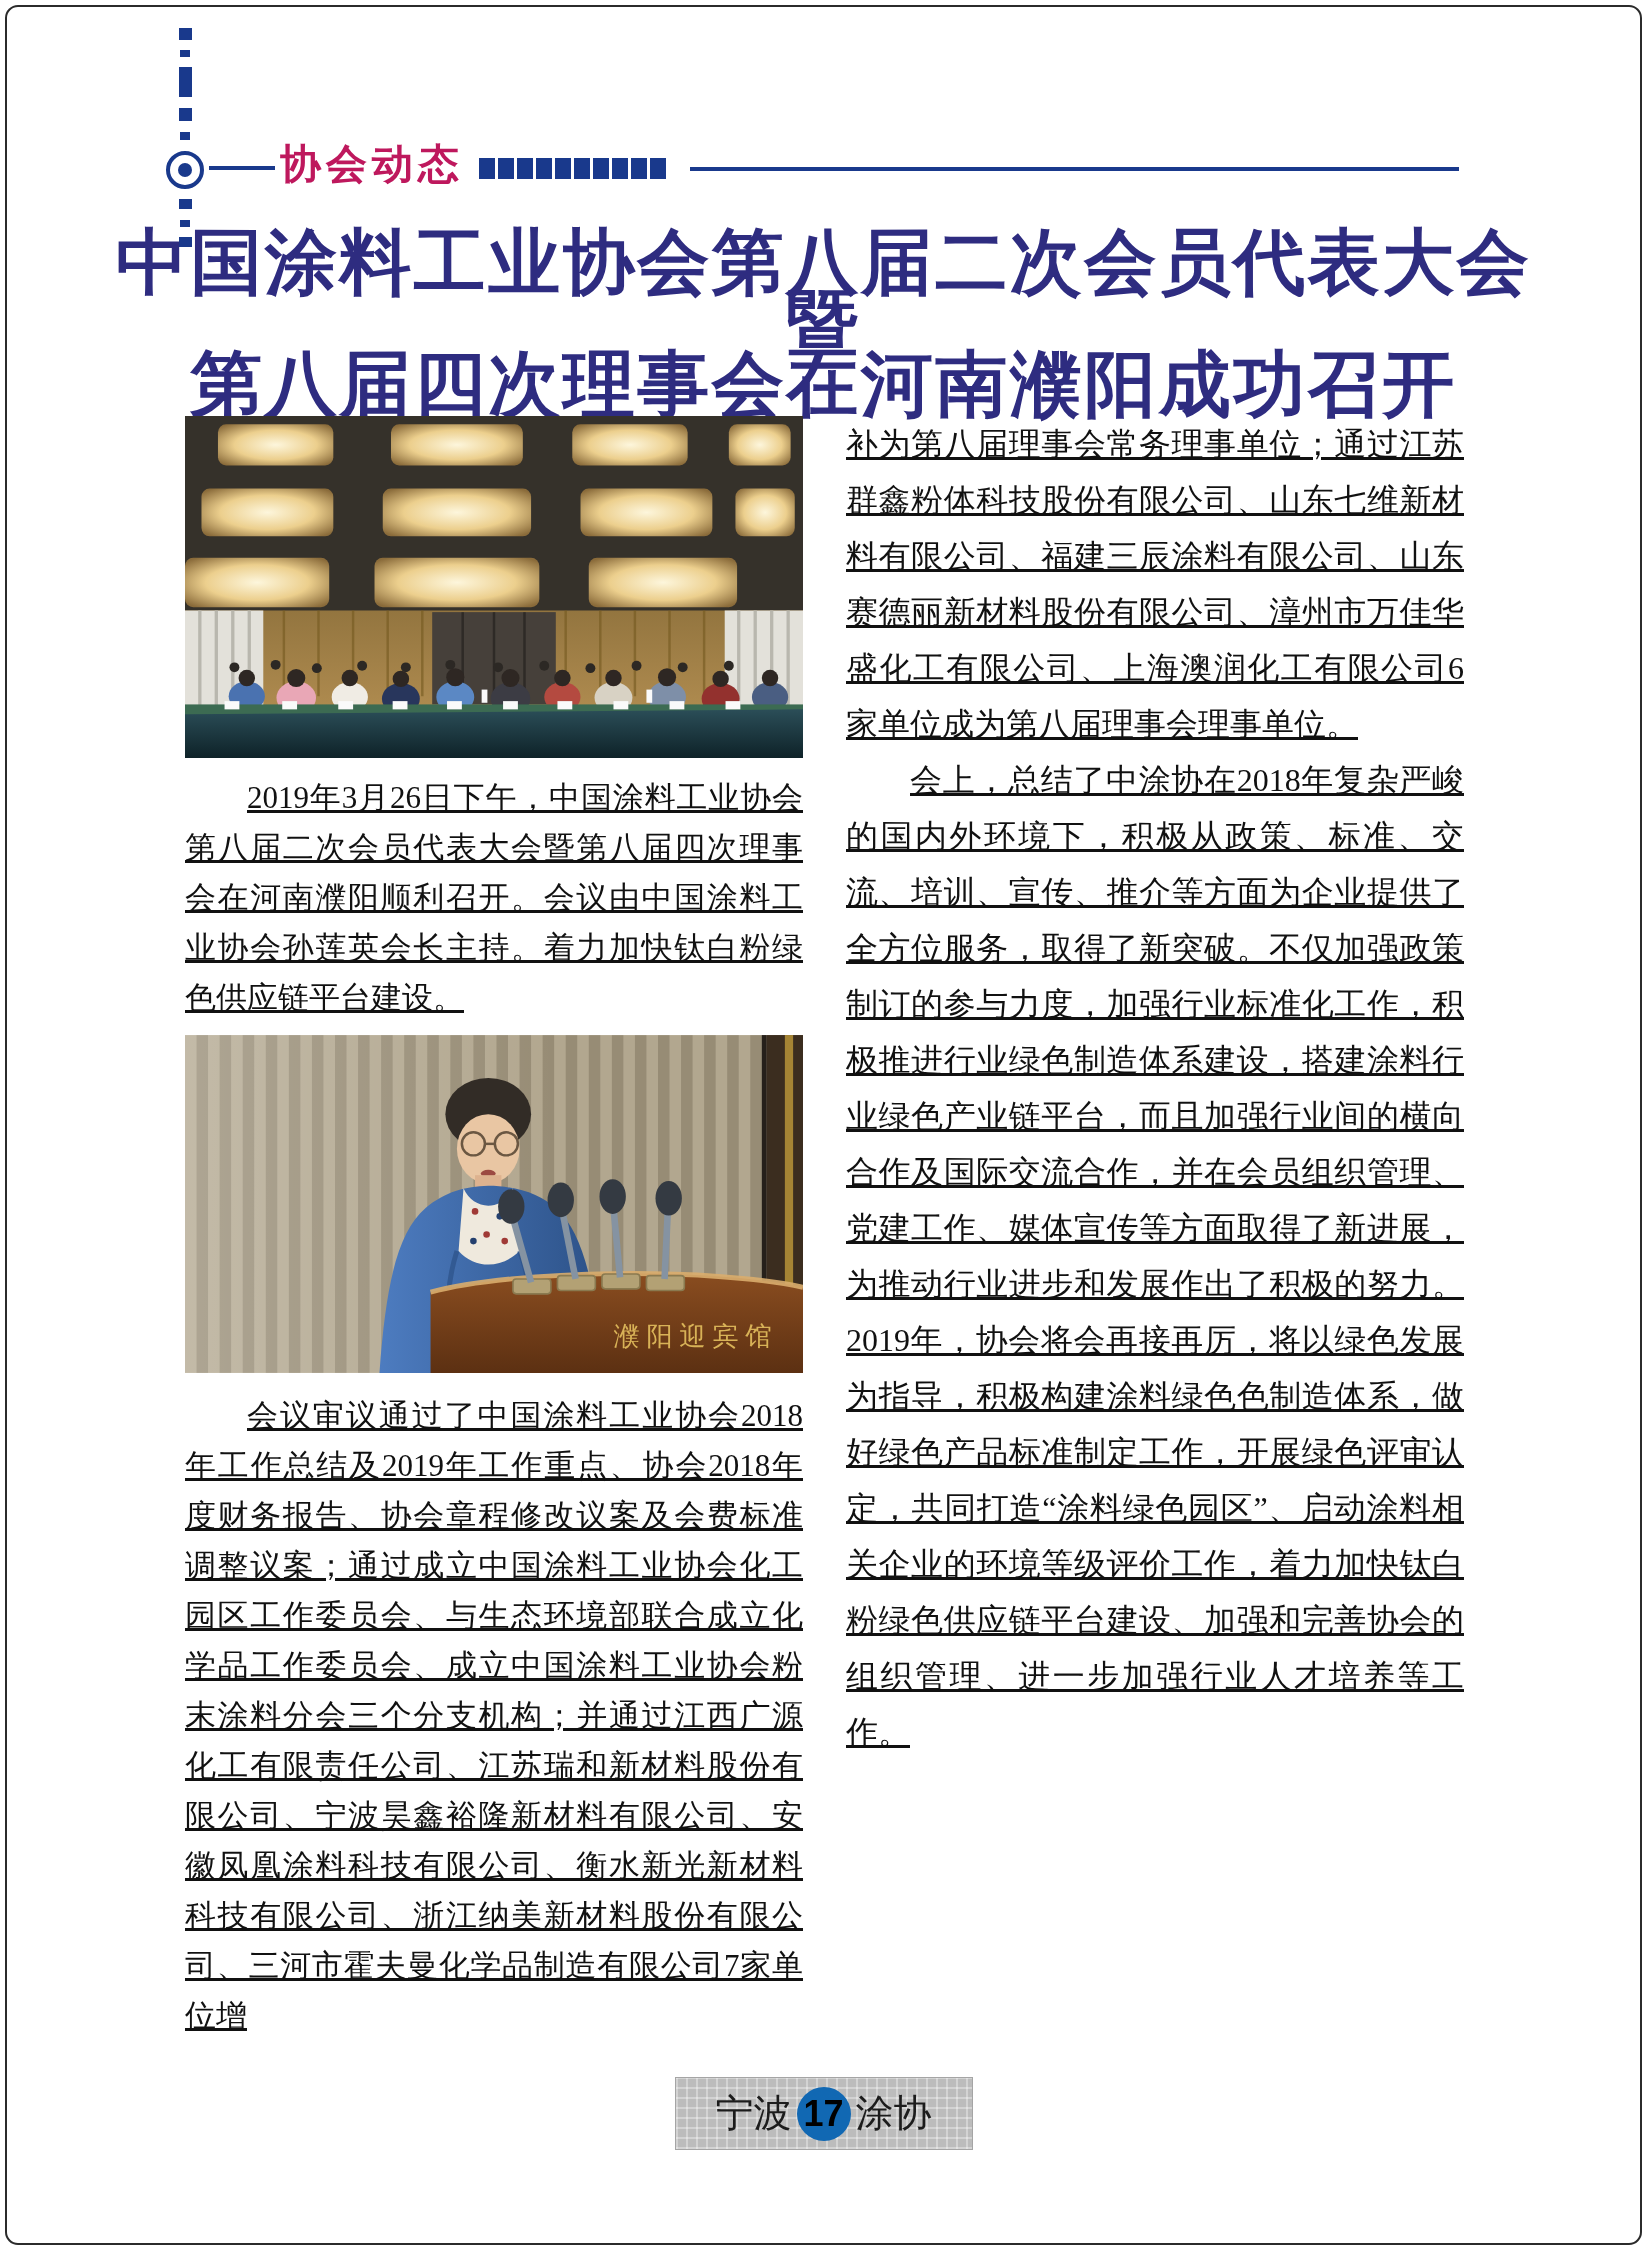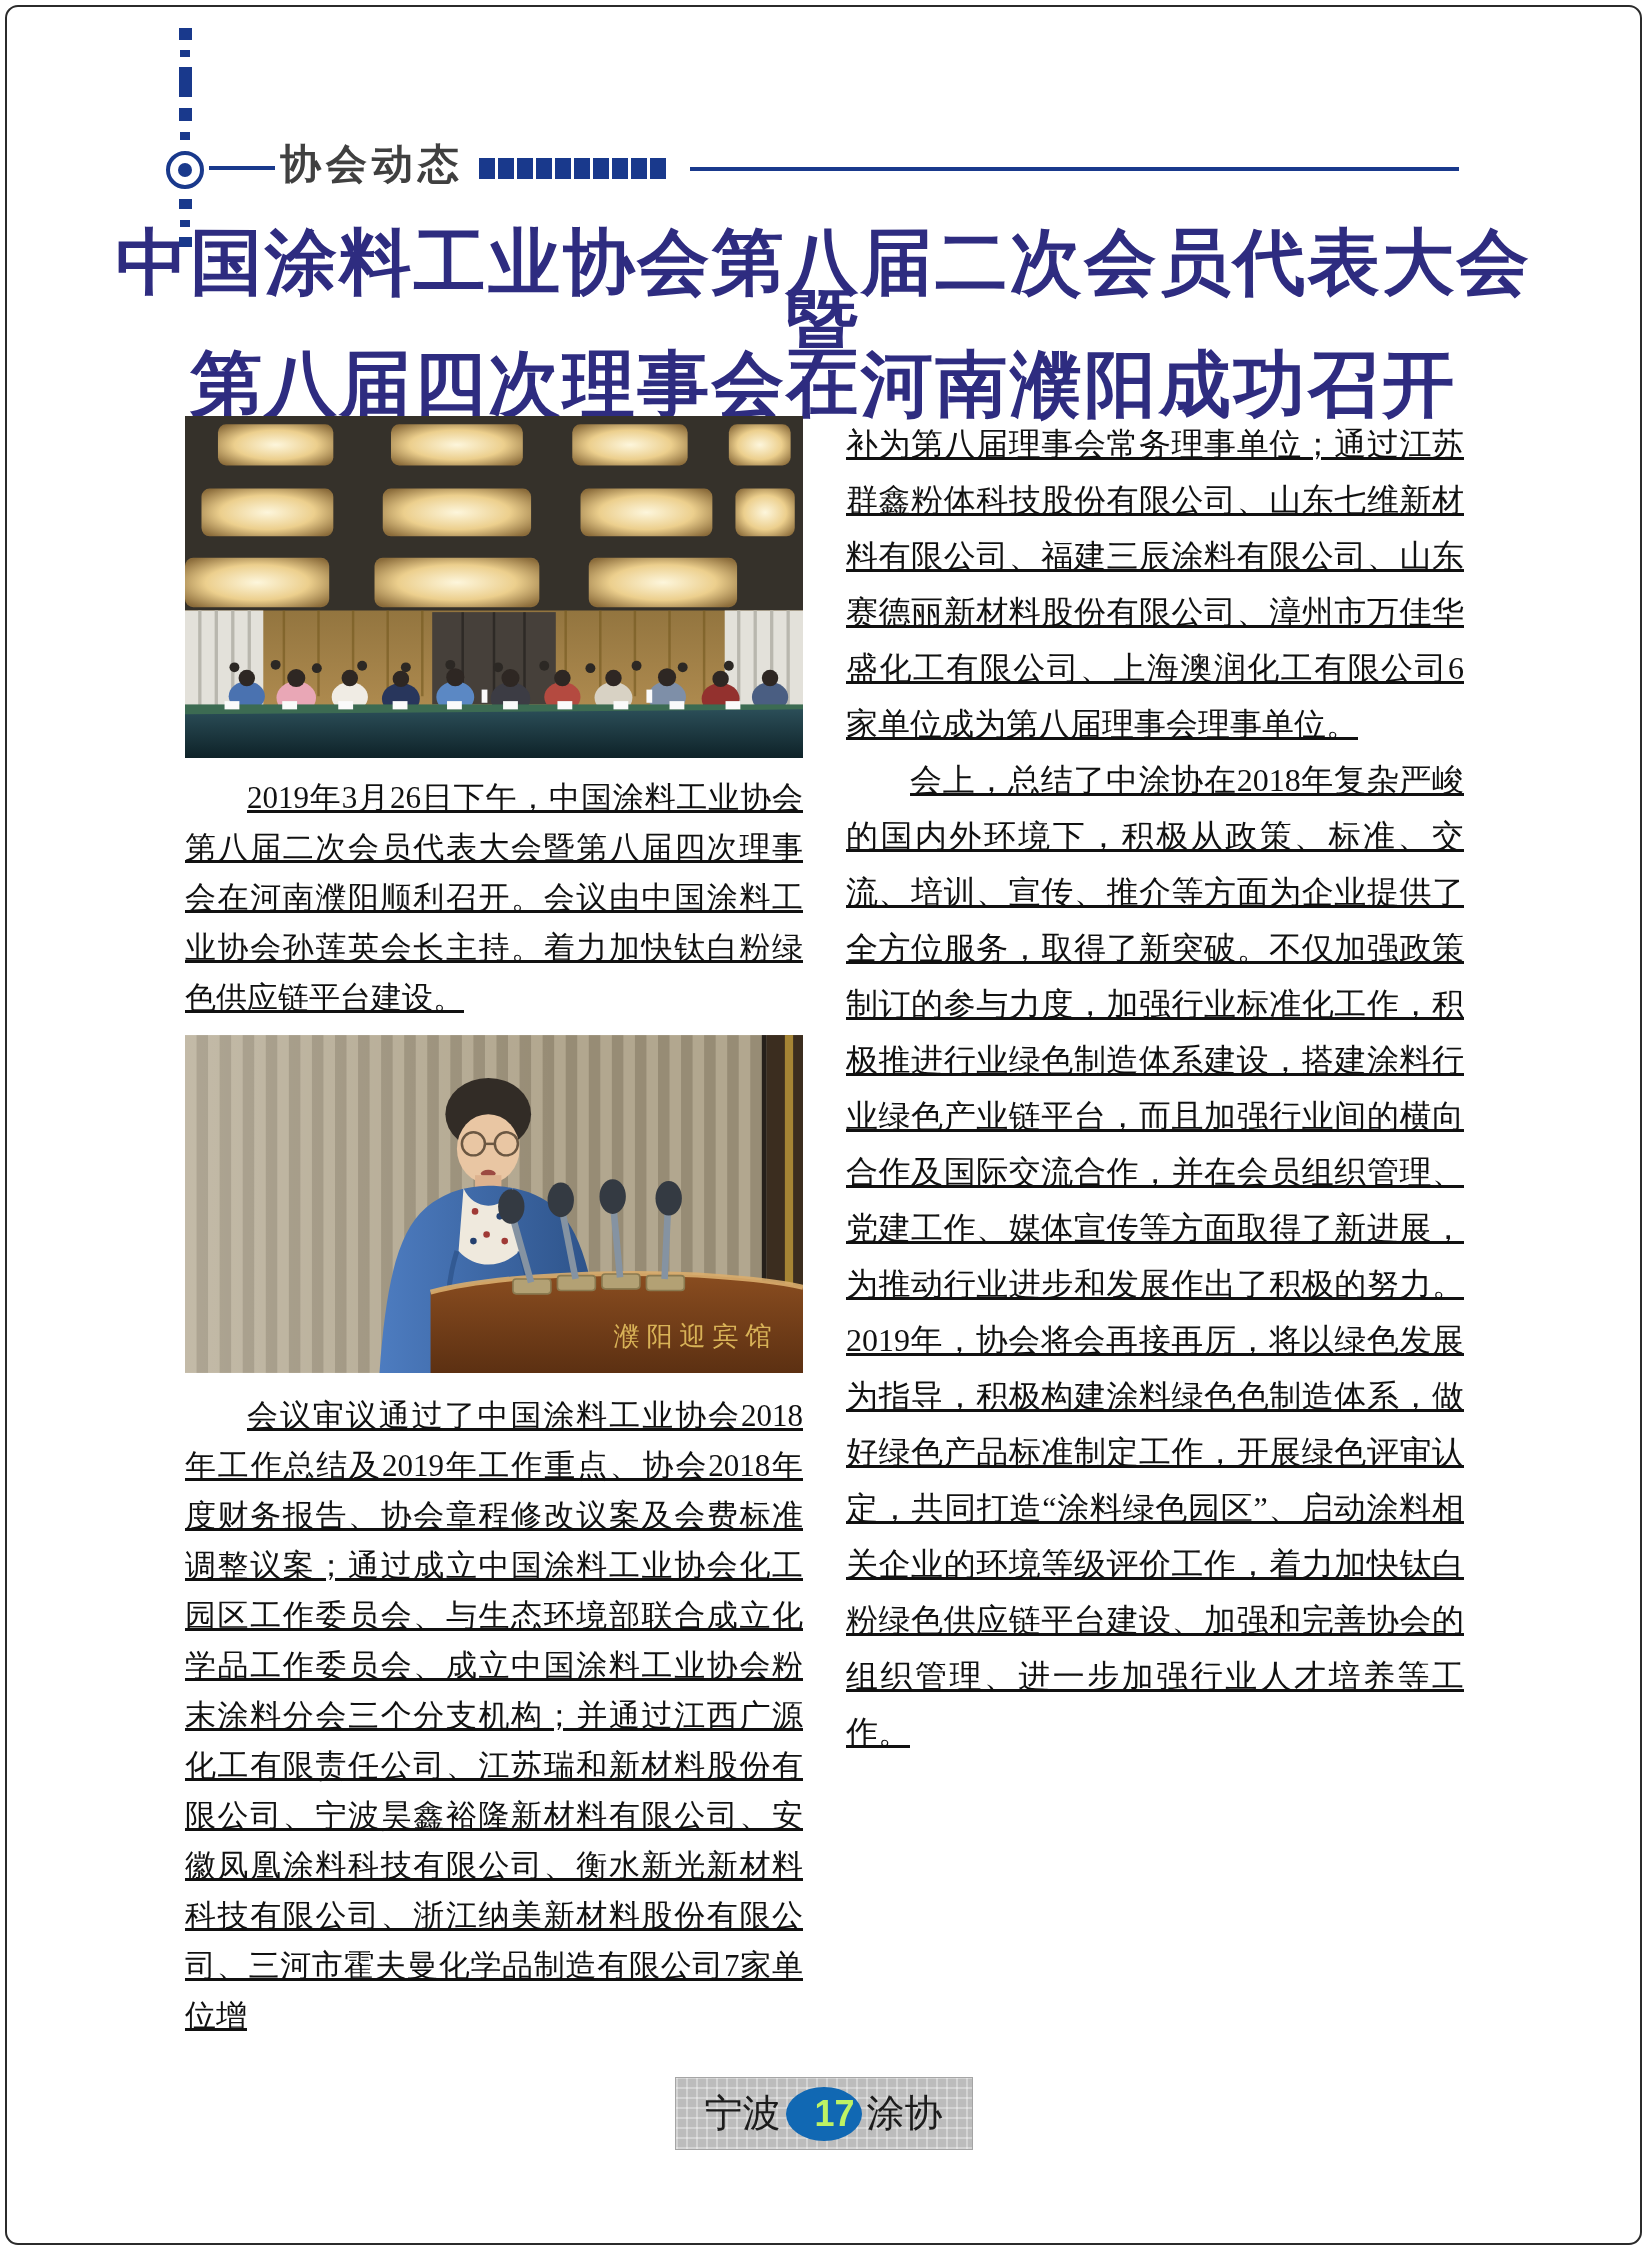--- a/index.html
+++ b/index.html
@@ -21,21 +21,21 @@
   .dash-col .d.sm { width:10px; }
   .target {
     width:30px; height:30px; border:4.1px solid #19398c; border-radius:50%;
     display:flex; align-items:center; justify-content:center; background:#fff;
   }
   .target::after { content:""; width:14px; height:14px; border-radius:50%; background:#19398c; }
   .hline-short { position:absolute; left:209px; top:166px; width:66px; height:4.1px; background:#19398c; }
   .section-label {
     position:absolute; left:280px; top:137px;
     font-family:"Liberation Sans","DejaVu Sans",sans-serif; font-weight:900;
-    font-size:41px; color:#404040; letter-spacing:5px; white-space:nowrap;
+    font-size:41px; color:#be185d; letter-spacing:5px; white-space:nowrap;
   }
   .squares-row {
     position:absolute; left:479px; top:158px; width:187px; height:20.6px;
     background:repeating-linear-gradient(90deg,#19398c 0 16.5px,transparent 16.5px 19px);
   }
   .hline-long { position:absolute; left:690px; top:167px; width:769px; height:4.1px; background:#19398c; }
 
   
   .title {
     position:absolute; left:82px; right:82px; top:232px; text-align:center;
@@ -58,23 +58,23 @@
     position:absolute; top:2077px; left:50%; transform:translateX(-50%);
     width:296px; height:71px; background-color:#bcbcbc;
     background-image:
       repeating-linear-gradient(0deg, rgba(255,255,255,.35) 0 1.6px, transparent 1.6px 10px),
       repeating-linear-gradient(90deg, rgba(255,255,255,.35) 0 1.6px, transparent 1.6px 10px);
     border:0.8px solid #a5a5a5;
     display:flex; align-items:center; justify-content:center; gap:5px;
     font-family:"Liberation Sans","DejaVu Sans",sans-serif; font-size:38px; color:#1c1c1c;
   }
   .page-num {
-    width:54px; height:54px; border-radius:50%; background:#1168b3; color:#bef264;
+    width:54px; height:54px; border-radius:50%; background:#1168b3; color:#000000;
     display:flex; align-items:center; justify-content:center;
-    font-size:36px; font-weight:700;padding-left:22px;
+    font-size:36px; font-weight:700;
   }
 </style>
 </head>
 <body>
 
 <div class="page">
   <div class="page-border"></div>
 
   <div class="dash-col">
     <div class="d" style="height:11.5px"></div>

